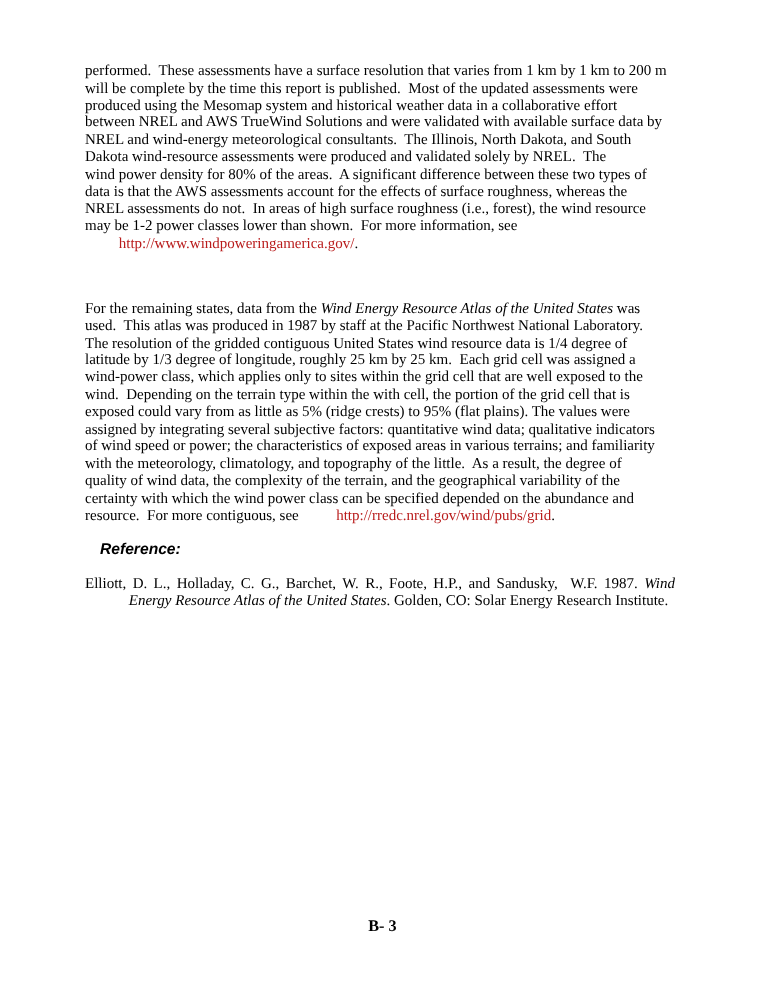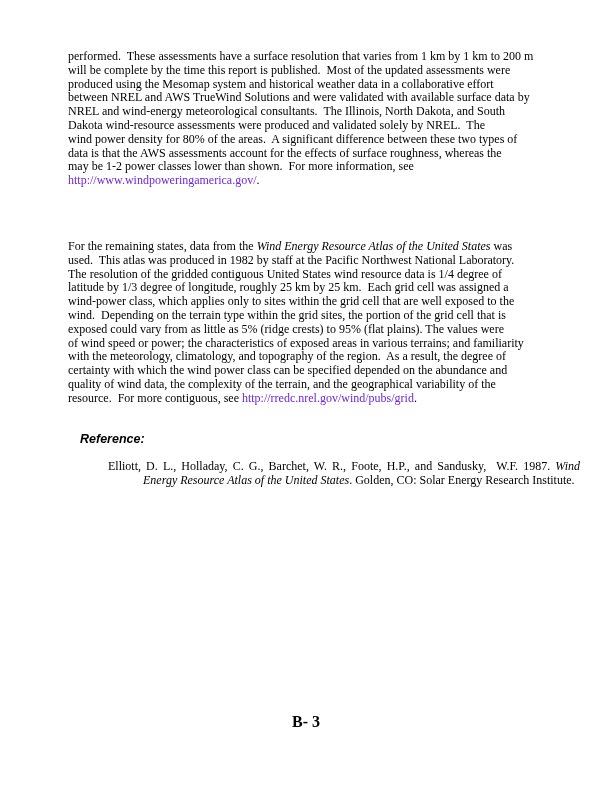--- a/index.html
+++ b/index.html
@@ -1,61 +1,63 @@
 <!DOCTYPE html>
 <html><head>
 <meta charset="utf-8">
 <style>
   html, body { margin: 0; padding: 0; background: #ffffff; }
   body { width: 612px; height: 792px; position: relative; overflow: hidden;
          font-family: "Liberation Serif", "DejaVu Serif", serif; color: #000; }
   .page { position: absolute; left: 0; top: 0; width: 536px; height: 792px; background: #fff; }
   .para { position: absolute; left: 68px; width: 475px; font-size: 12px; line-height: 13.8px; }
   .line { display: block; white-space: pre; }
-  .link { color: #6d28d9; text-decoration: none; }
+  .link { color: #b91c1c; text-decoration: none; margin-left: 27px; }
   #p1 { top: 50px; }
   #p2 { top: 240px; }
   .heading { position: absolute; left: 80px; top: 432px; font-family: "Liberation Sans", "DejaVu Sans", sans-serif;
              font-weight: bold; font-style: italic; font-size: 12.5px; }
-  .ref { position: absolute; left: 68px; width: 472px; top: 459px; font-size: 12px; line-height: 14px; margin-left: 40px; }
+  .ref { position: absolute; left: 68px; width: 472px; top: 459px; font-size: 12px; line-height: 14px; }
   .ref .l1 { display: block; white-space: pre; text-align: justify; text-align-last: justify; }
   .ref .l2 { display: block; white-space: pre; padding-left: 35px; }
-  .footer { position: absolute; left: 0; width: 612px; top: 713px; text-align: center;
-            font-weight: bold; font-size: 16px; }
+  .footer { position: absolute; left: 0; width: 612px; top: 733px; text-align: center;
+            font-weight: bold; font-size: 13px; }
 </style>
 </head>
 <body>
 
 <div class="page">
 
   <div class="para" id="p1">
     <span class="line">performed.  These assessments have a surface resolution that varies from 1 km by 1 km to 200 m</span>
     <span class="line">will be complete by the time this report is published.  Most of the updated assessments were</span>
     <span class="line">produced using the Mesomap system and historical weather data in a collaborative effort</span>
     <span class="line">between NREL and AWS TrueWind Solutions and were validated with available surface data by</span>
     <span class="line">NREL and wind-energy meteorological consultants.  The Illinois, North Dakota, and South</span>
     <span class="line">Dakota wind-resource assessments were produced and validated solely by NREL.  The</span>
     <span class="line">wind power density for 80% of the areas.  A significant difference between these two types of</span>
     <span class="line">data is that the AWS assessments account for the effects of surface roughness, whereas the</span>
+    <span class="line">NREL assessments do not.  In areas of high surface roughness (i.e., forest), the wind resource</span>
     <span class="line">may be 1-2 power classes lower than shown.  For more information, see</span>
     <span class="line"><a class="link">http://www.windpoweringamerica.gov/</a><span>.</span></span>
   </div>
 
   <div class="para" id="p2">
     <span class="line"><span>For the remaining states, data from the </span><i>Wind Energy Resource Atlas of the United States</i><span> was</span></span>
-    <span class="line">used.  This atlas was produced in 1982 by staff at the Pacific Northwest National Laboratory.</span>
+    <span class="line">used.  This atlas was produced in 1987 by staff at the Pacific Northwest National Laboratory.</span>
     <span class="line">The resolution of the gridded contiguous United States wind resource data is 1/4 degree of</span>
     <span class="line">latitude by 1/3 degree of longitude, roughly 25 km by 25 km.  Each grid cell was assigned a</span>
     <span class="line">wind-power class, which applies only to sites within the grid cell that are well exposed to the</span>
-    <span class="line">wind.  Depending on the terrain type within the grid sites, the portion of the grid cell that is</span>
+    <span class="line">wind.  Depending on the terrain type within the with cell, the portion of the grid cell that is</span>
     <span class="line">exposed could vary from as little as 5% (ridge crests) to 95% (flat plains). The values were</span>
+    <span class="line">assigned by integrating several subjective factors: quantitative wind data; qualitative indicators</span>
     <span class="line">of wind speed or power; the characteristics of exposed areas in various terrains; and familiarity</span>
-    <span class="line">with the meteorology, climatology, and topography of the region.  As a result, the degree of</span>
+    <span class="line">with the meteorology, climatology, and topography of the little.  As a result, the degree of</span>
+    <span class="line">quality of wind data, the complexity of the terrain, and the geographical variability of the</span>
     <span class="line">certainty with which the wind power class can be specified depended on the abundance and</span>
-    <span class="line">quality of wind data, the complexity of the terrain, and the geographical variability of the</span>
     <span class="line"><span>resource.  For more contiguous, see </span><a class="link">http://rredc.nrel.gov/wind/pubs/grid</a><span>.</span></span>
   </div>
 
   <div class="heading">Reference:</div>
 
   <div class="ref">
     <span class="l1"><span>Elliott, D. L., Holladay, C. G., Barchet, W. R., Foote, H.P., and Sandusky,  W.F. 1987. </span><i>Wind</i></span>
     <span class="l2"><i>Energy Resource Atlas of the United States</i><span>. Golden, CO: Solar Energy Research Institute.</span></span>
   </div>
 

